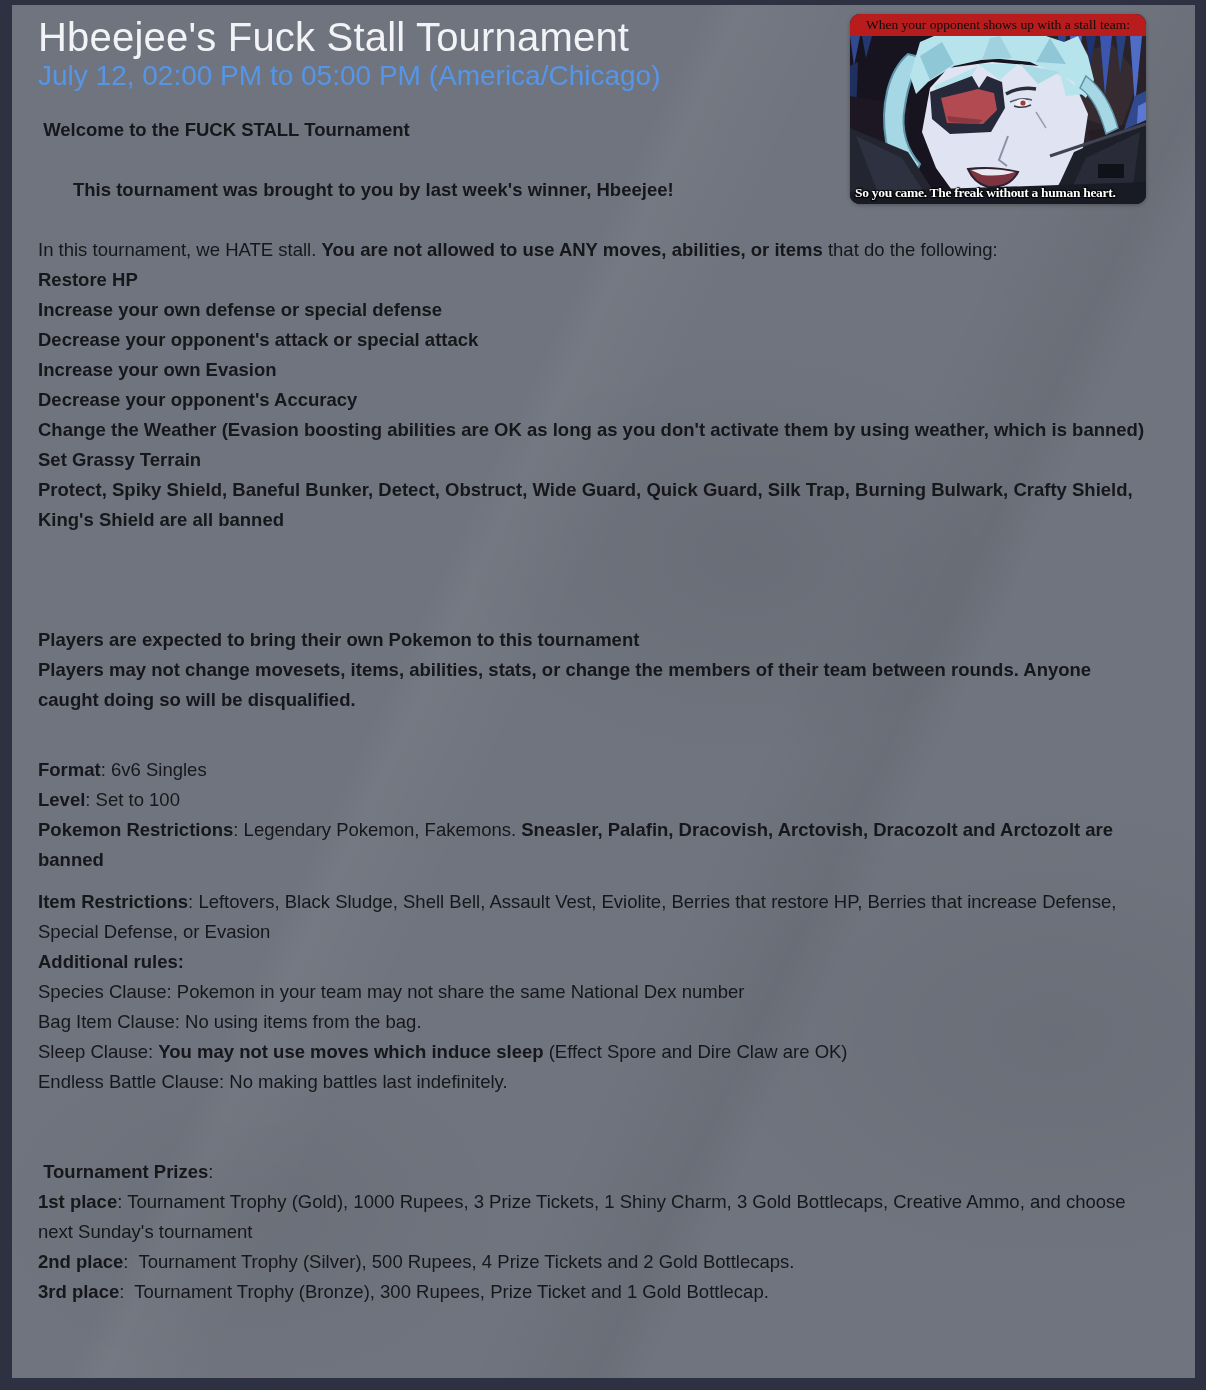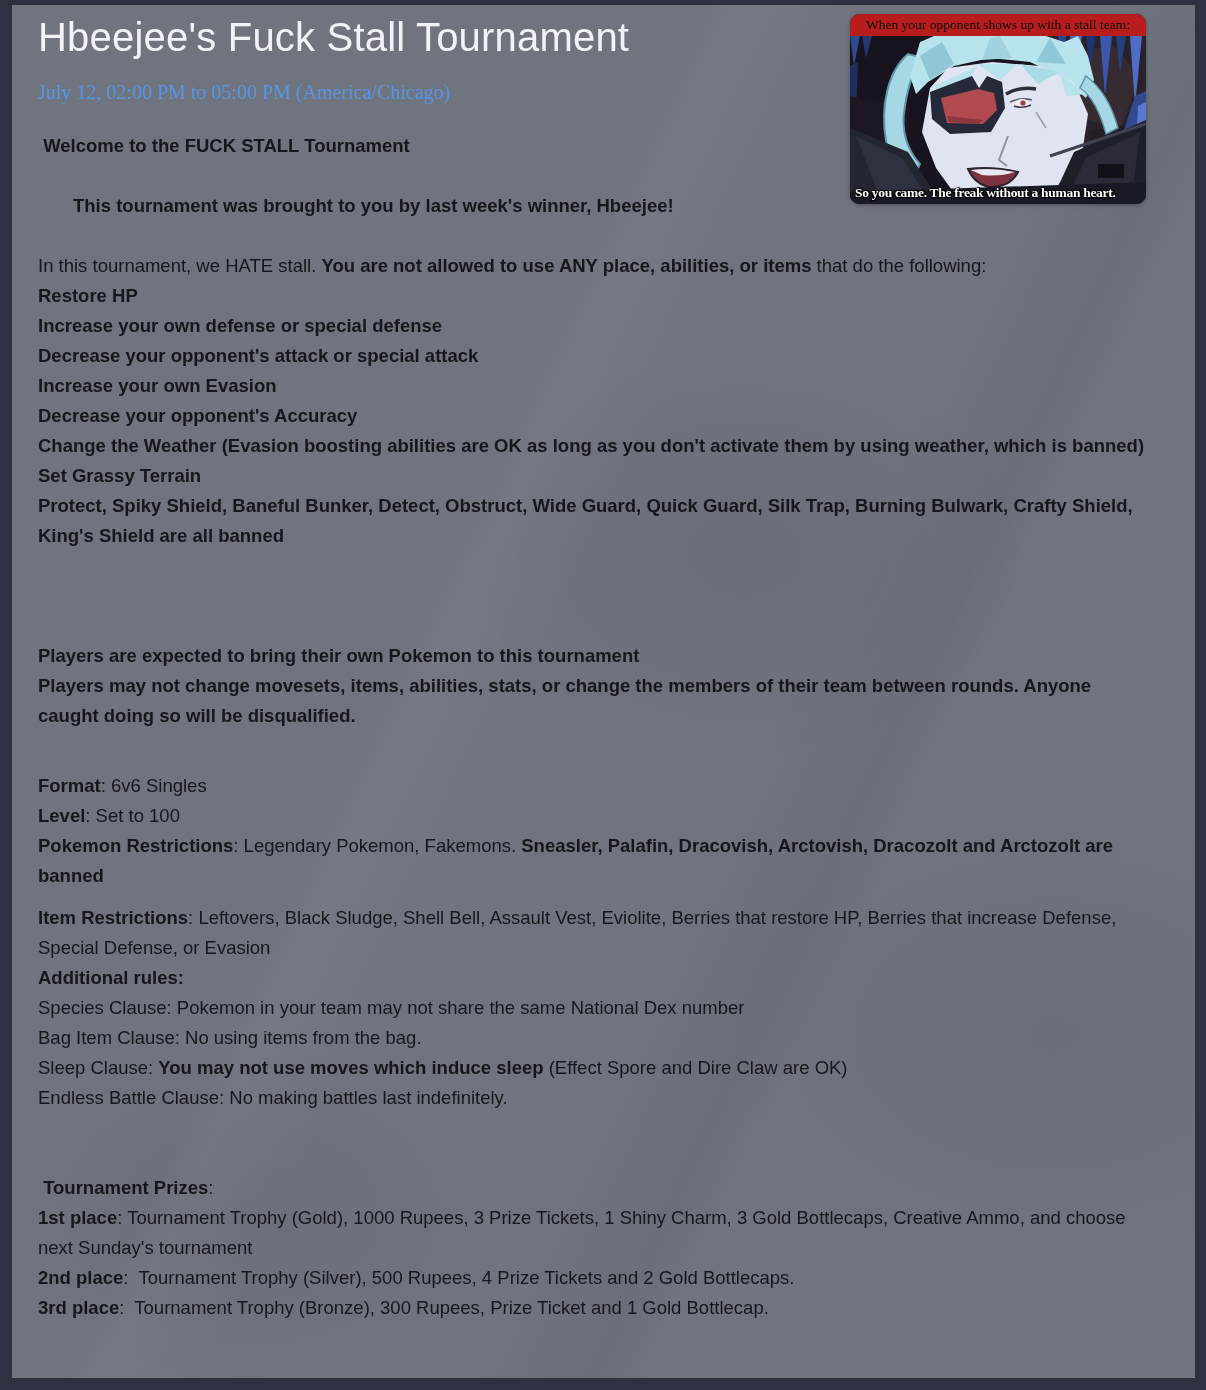--- a/index.html
+++ b/index.html
@@ -35,23 +35,22 @@
     pointer-events:none;
   }
   .page-header{padding:10px 0 0 26px; position:relative; z-index:1;}
   .page-title{
     color:var(--title-text);
     font-size:40px; line-height:44px; font-weight:400;
     letter-spacing:0.2px;
   }
   .page-datetime{
     color:var(--datetime-text);
-    font-size:20px; line-height:26px; font-weight:400;
-    margin-top:20px;
-    font-family:Liberation Serif, serif;
+    font-size:28px; line-height:26px; font-weight:400;
+    margin-top:4px;
   }
   .body-text{
     position:relative; z-index:1;
     margin:26px 44px 0 26px;
     color:var(--body-text);
     font-size:18.5px; line-height:30px;
     max-width:1122px;
   }
   .body-text p{white-space:pre-wrap;}
   .body-text .b{font-weight:700;}
@@ -88,21 +87,21 @@
 <div class="page">
 
   <header class="page-header">
     <h1 class="page-title">Hbeejee's Fuck Stall Tournament</h1>
     <div class="page-datetime">July 12, 02:00 PM to 05:00 PM (America/Chicago)</div>
   </header>
 
   <div class="body-text">
       <p style="margin-top: 0px;"><span class="b"> Welcome to the FUCK STALL Tournament</span></p>
       <p style="margin-top: 30px; margin-left: 35px;"><span class="b">This tournament was brought to you by last week's winner, Hbeejee!</span></p>
-      <p style="margin-top: 30px;"><span>In this tournament, we HATE stall. </span><span class="b">You are not allowed to use ANY place, abilities, or items</span><span> that do the following:
+      <p style="margin-top: 30px;"><span>In this tournament, we HATE stall. </span><span class="b">You are not allowed to use ANY moves, abilities, or items</span><span> that do the following:
 </span><span class="b">Restore HP
 Increase your own defense or special defense
 Decrease your opponent's attack or special attack
 Increase your own Evasion
 Decrease your opponent's Accuracy
 Change the Weather (Evasion boosting abilities are OK as long as you don't activate them by using weather, which is banned)
 Set Grassy Terrain
 Protect, Spiky Shield, Baneful Bunker, Detect, Obstruct, Wide Guard, Quick Guard, Silk Trap, Burning Bulwark, Crafty Shield, King's Shield are all banned</span></p>
       <p style="margin-top: 90px;"><span class="b">Players are expected to bring their own Pokemon to this tournament
 Players may not change movesets, items, abilities, stats, or change the members of their team between rounds. Anyone caught doing so will be disqualified.</span></p>

